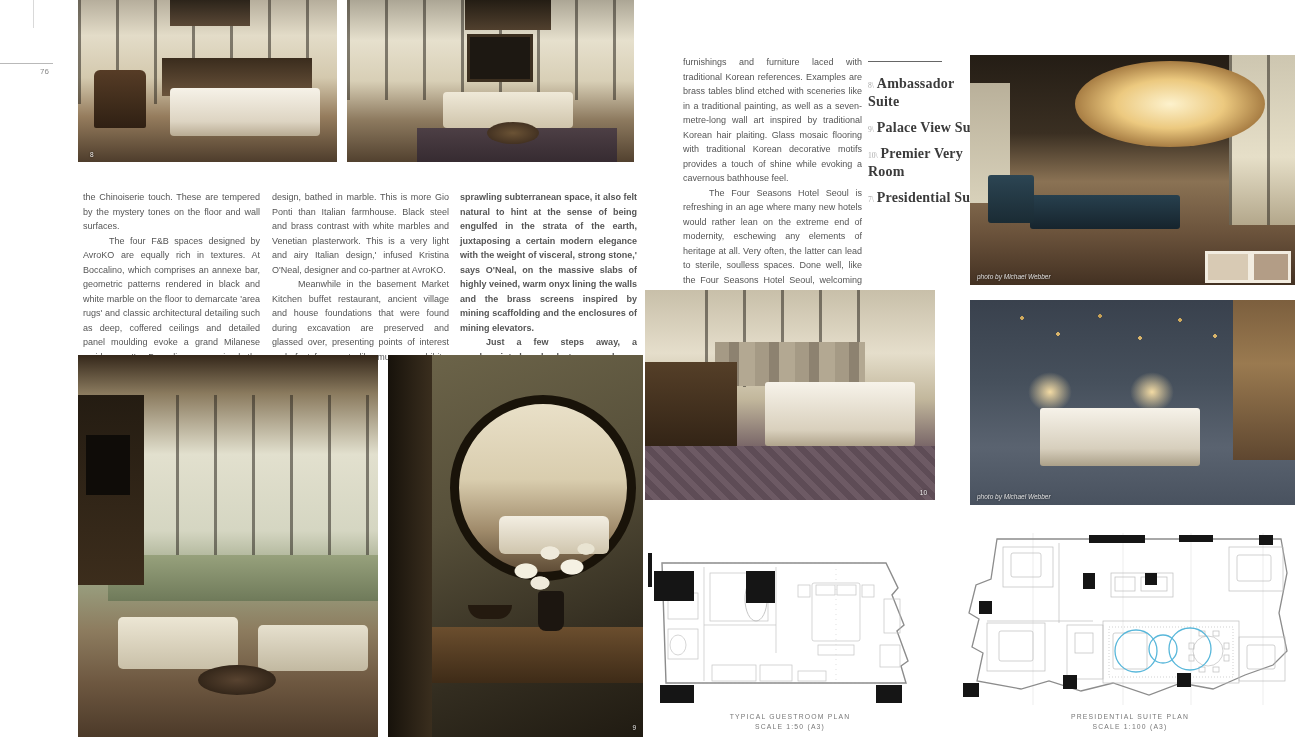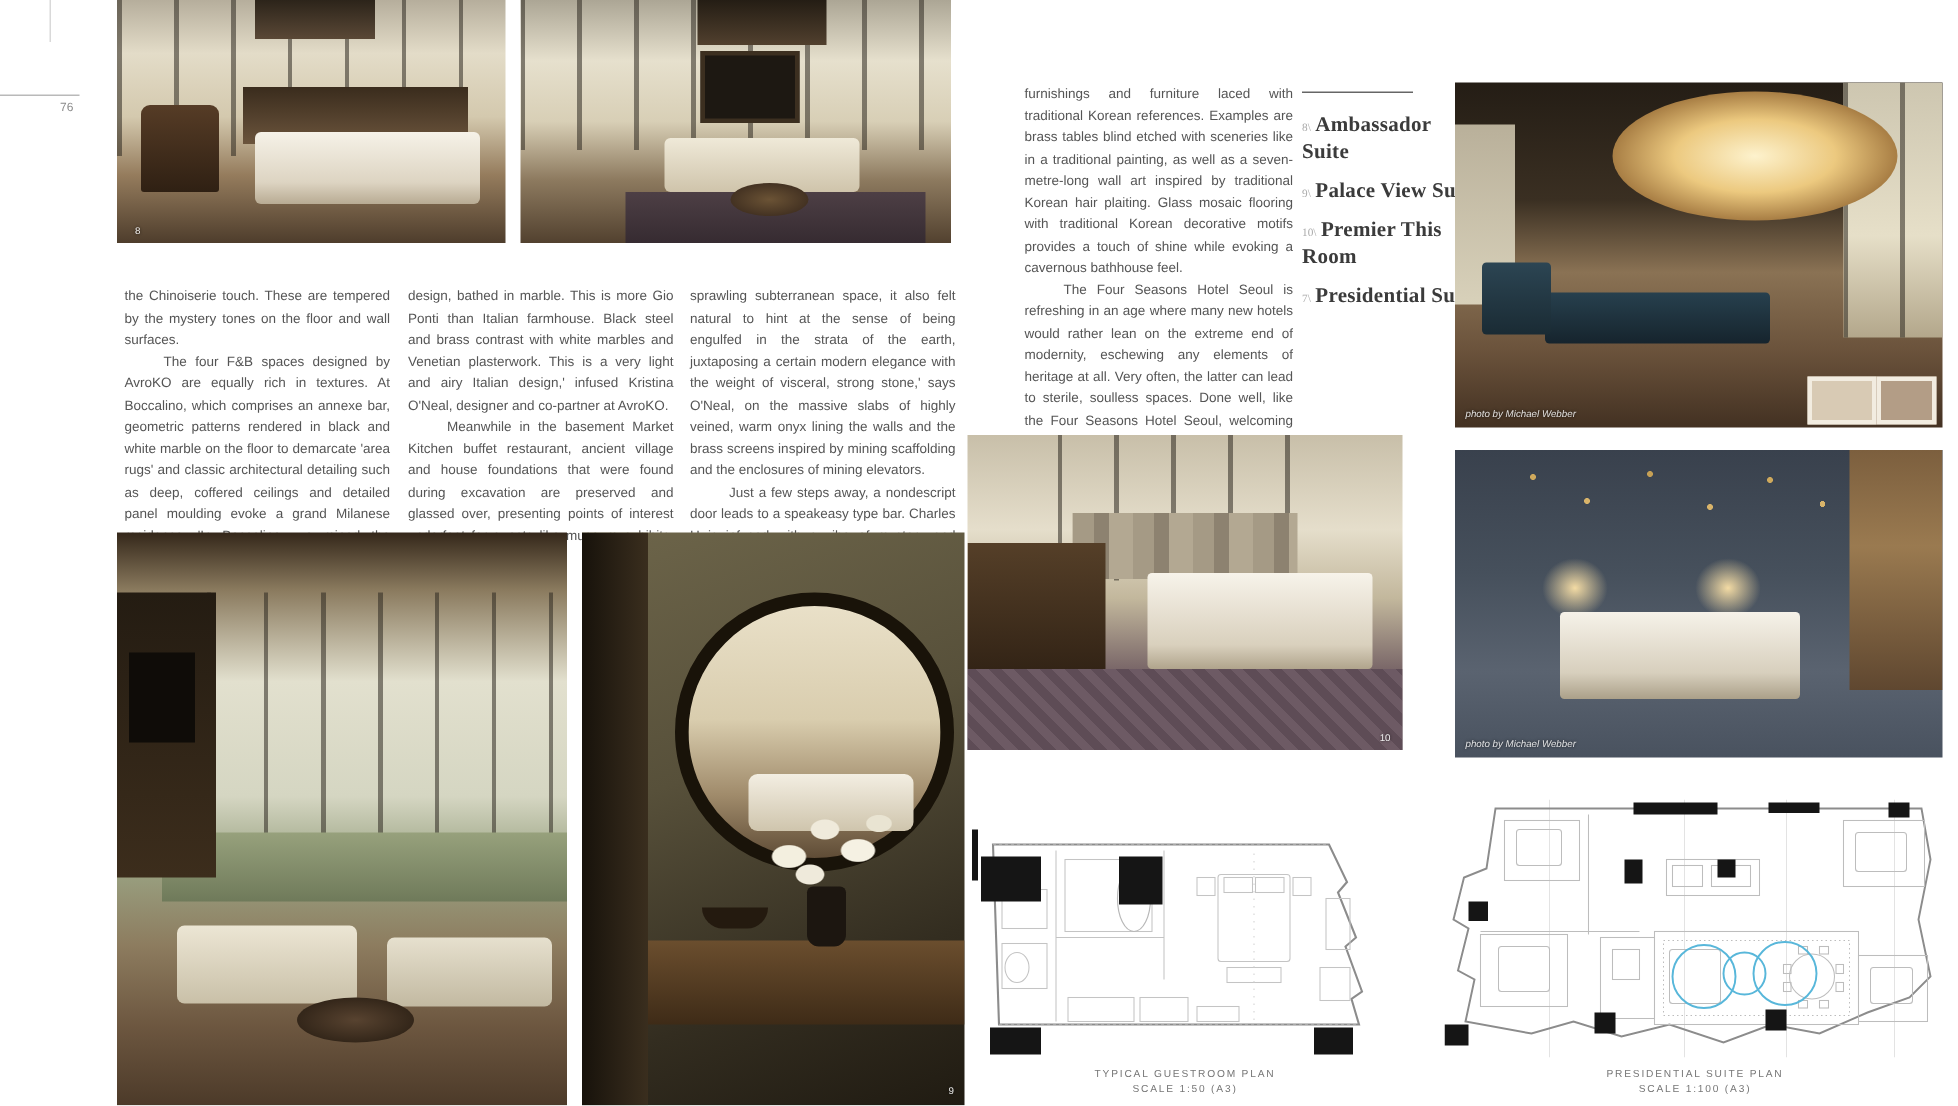--- a/index.html
+++ b/index.html
@@ -167,39 +167,39 @@
   </div>
 
   <div class="col" style="left:83px;top:190px;width:177px;">
     <p>the Chinoiserie touch. These are tempered by the mystery tones on the floor and wall surfaces.</p>
     <p class="indent">The four F&amp;B spaces designed by AvroKO are equally rich in textures. At Boccalino, which comprises an annexe bar, geometric patterns rendered in black and white marble on the floor to demarcate 'area rugs' and classic architectural detailing such as deep, coffered ceilings and detailed panel moulding evoke a grand Milanese residence. 'In Boccalino, we mined the artistry and tailored cleanliness of mid-century modern Italian</p>
   </div>
   <div class="col" style="left:272px;top:190px;width:177px;">
     <p>design, bathed in marble. This is more Gio Ponti than Italian farmhouse. Black steel and brass contrast with white marbles and Venetian plasterwork. This is a very light and airy Italian design,' infused Kristina O'Neal, designer and co-partner at AvroKO.</p>
     <p class="indent">Meanwhile in the basement Market Kitchen buffet restaurant, ancient village and house foundations that were found during excavation are preserved and glassed over, presenting points of interest underfoot for guests like museum exhibits. 'As we were in a</p>
   </div>
-  <div class="col" style="left:460px;top:190px;width:177px;">
+  <div class="col" style="left:460px;top:190px;width:177px;font-weight:bold;">
     <p>sprawling subterranean space, it also felt natural to hint at the sense of being engulfed in the strata of the earth, juxtaposing a certain modern elegance with the weight of visceral, strong stone,' says O'Neal, on the massive slabs of highly veined, warm onyx lining the walls and the brass screens inspired by mining scaffolding and the enclosures of mining elevators.</p>
     <p class="indent">Just a few steps away, a nondescript door leads to a speakeasy type bar. Charles H is infused with a vibe of mystery and sensuality, decorated with custom</p>
   </div>
   <div class="col" style="left:683px;top:55px;width:179px;">
     <p>furnishings and furniture laced with traditional Korean references. Examples are brass tables blind etched with sceneries like in a traditional painting, as well as a seven-metre-long wall art inspired by traditional Korean hair plaiting. Glass mosaic flooring with traditional Korean decorative motifs provides a touch of shine while evoking a cavernous bathhouse feel.</p>
     <p class="indent">The Four Seasons Hotel Seoul is refreshing in an age where many new hotels would rather lean on the extreme end of modernity, eschewing any elements of heritage at all. Very often, the latter can lead to sterile, soulless spaces. Done well, like the Four Seasons Hotel Seoul, welcoming and engaging spaces that are more layered with subtle storytelling and textures are created. ✦</p>
   </div>
 
   <div class="cap-rule"></div>
   <div class="cap-list">
     <div class="cap-row">
       <span class="cap-num">8\</span><span class="cap-label">Ambassador Suite</span>
     </div>
     <div class="cap-row">
       <span class="cap-num">9\</span><span class="cap-label">Palace View Suite</span>
     </div>
     <div class="cap-row">
-      <span class="cap-num">10\</span><span class="cap-label">Premier This Room</span>
+      <span class="cap-num">10\</span><span class="cap-label">Premier Very Room</span>
     </div>
     <div class="cap-row">
       <span class="cap-num">7\</span><span class="cap-label">Presidential Suite</span>
     </div>
   </div>
 
   <div class="photo ph-lounge">
     <div class="layer win-right">
       <div class="mullions" style="height:100%;"></div>
     </div>

